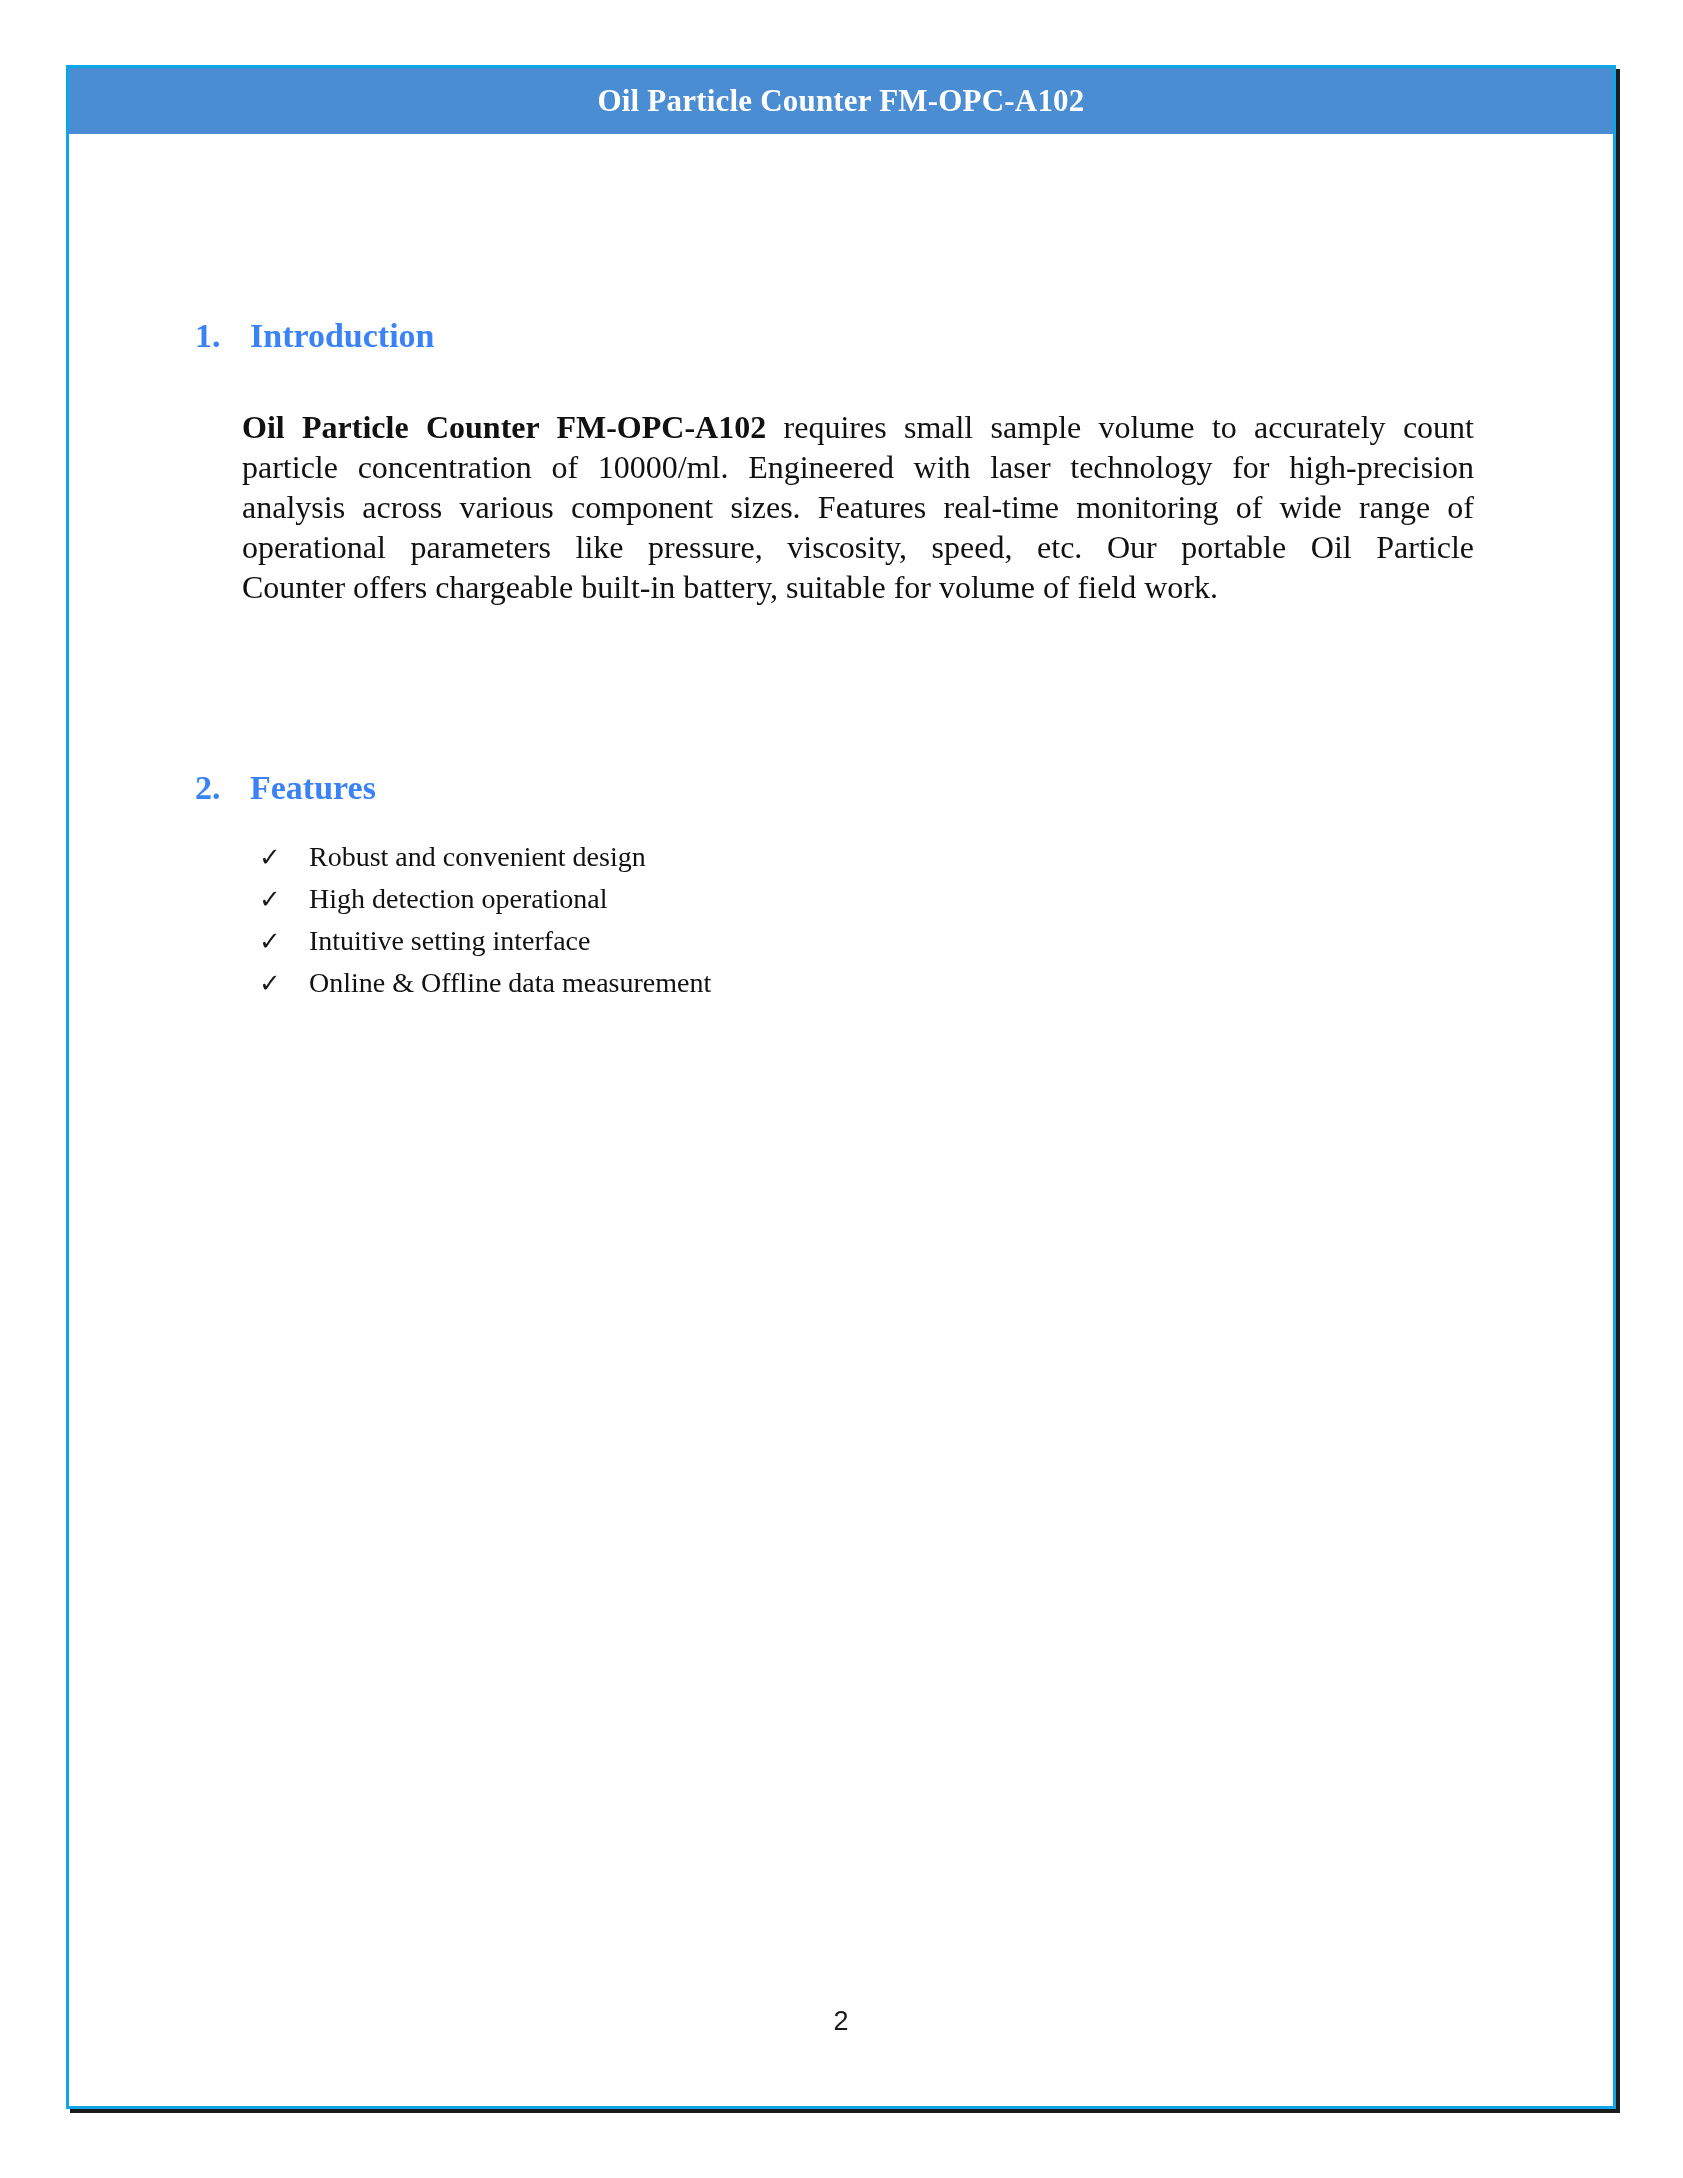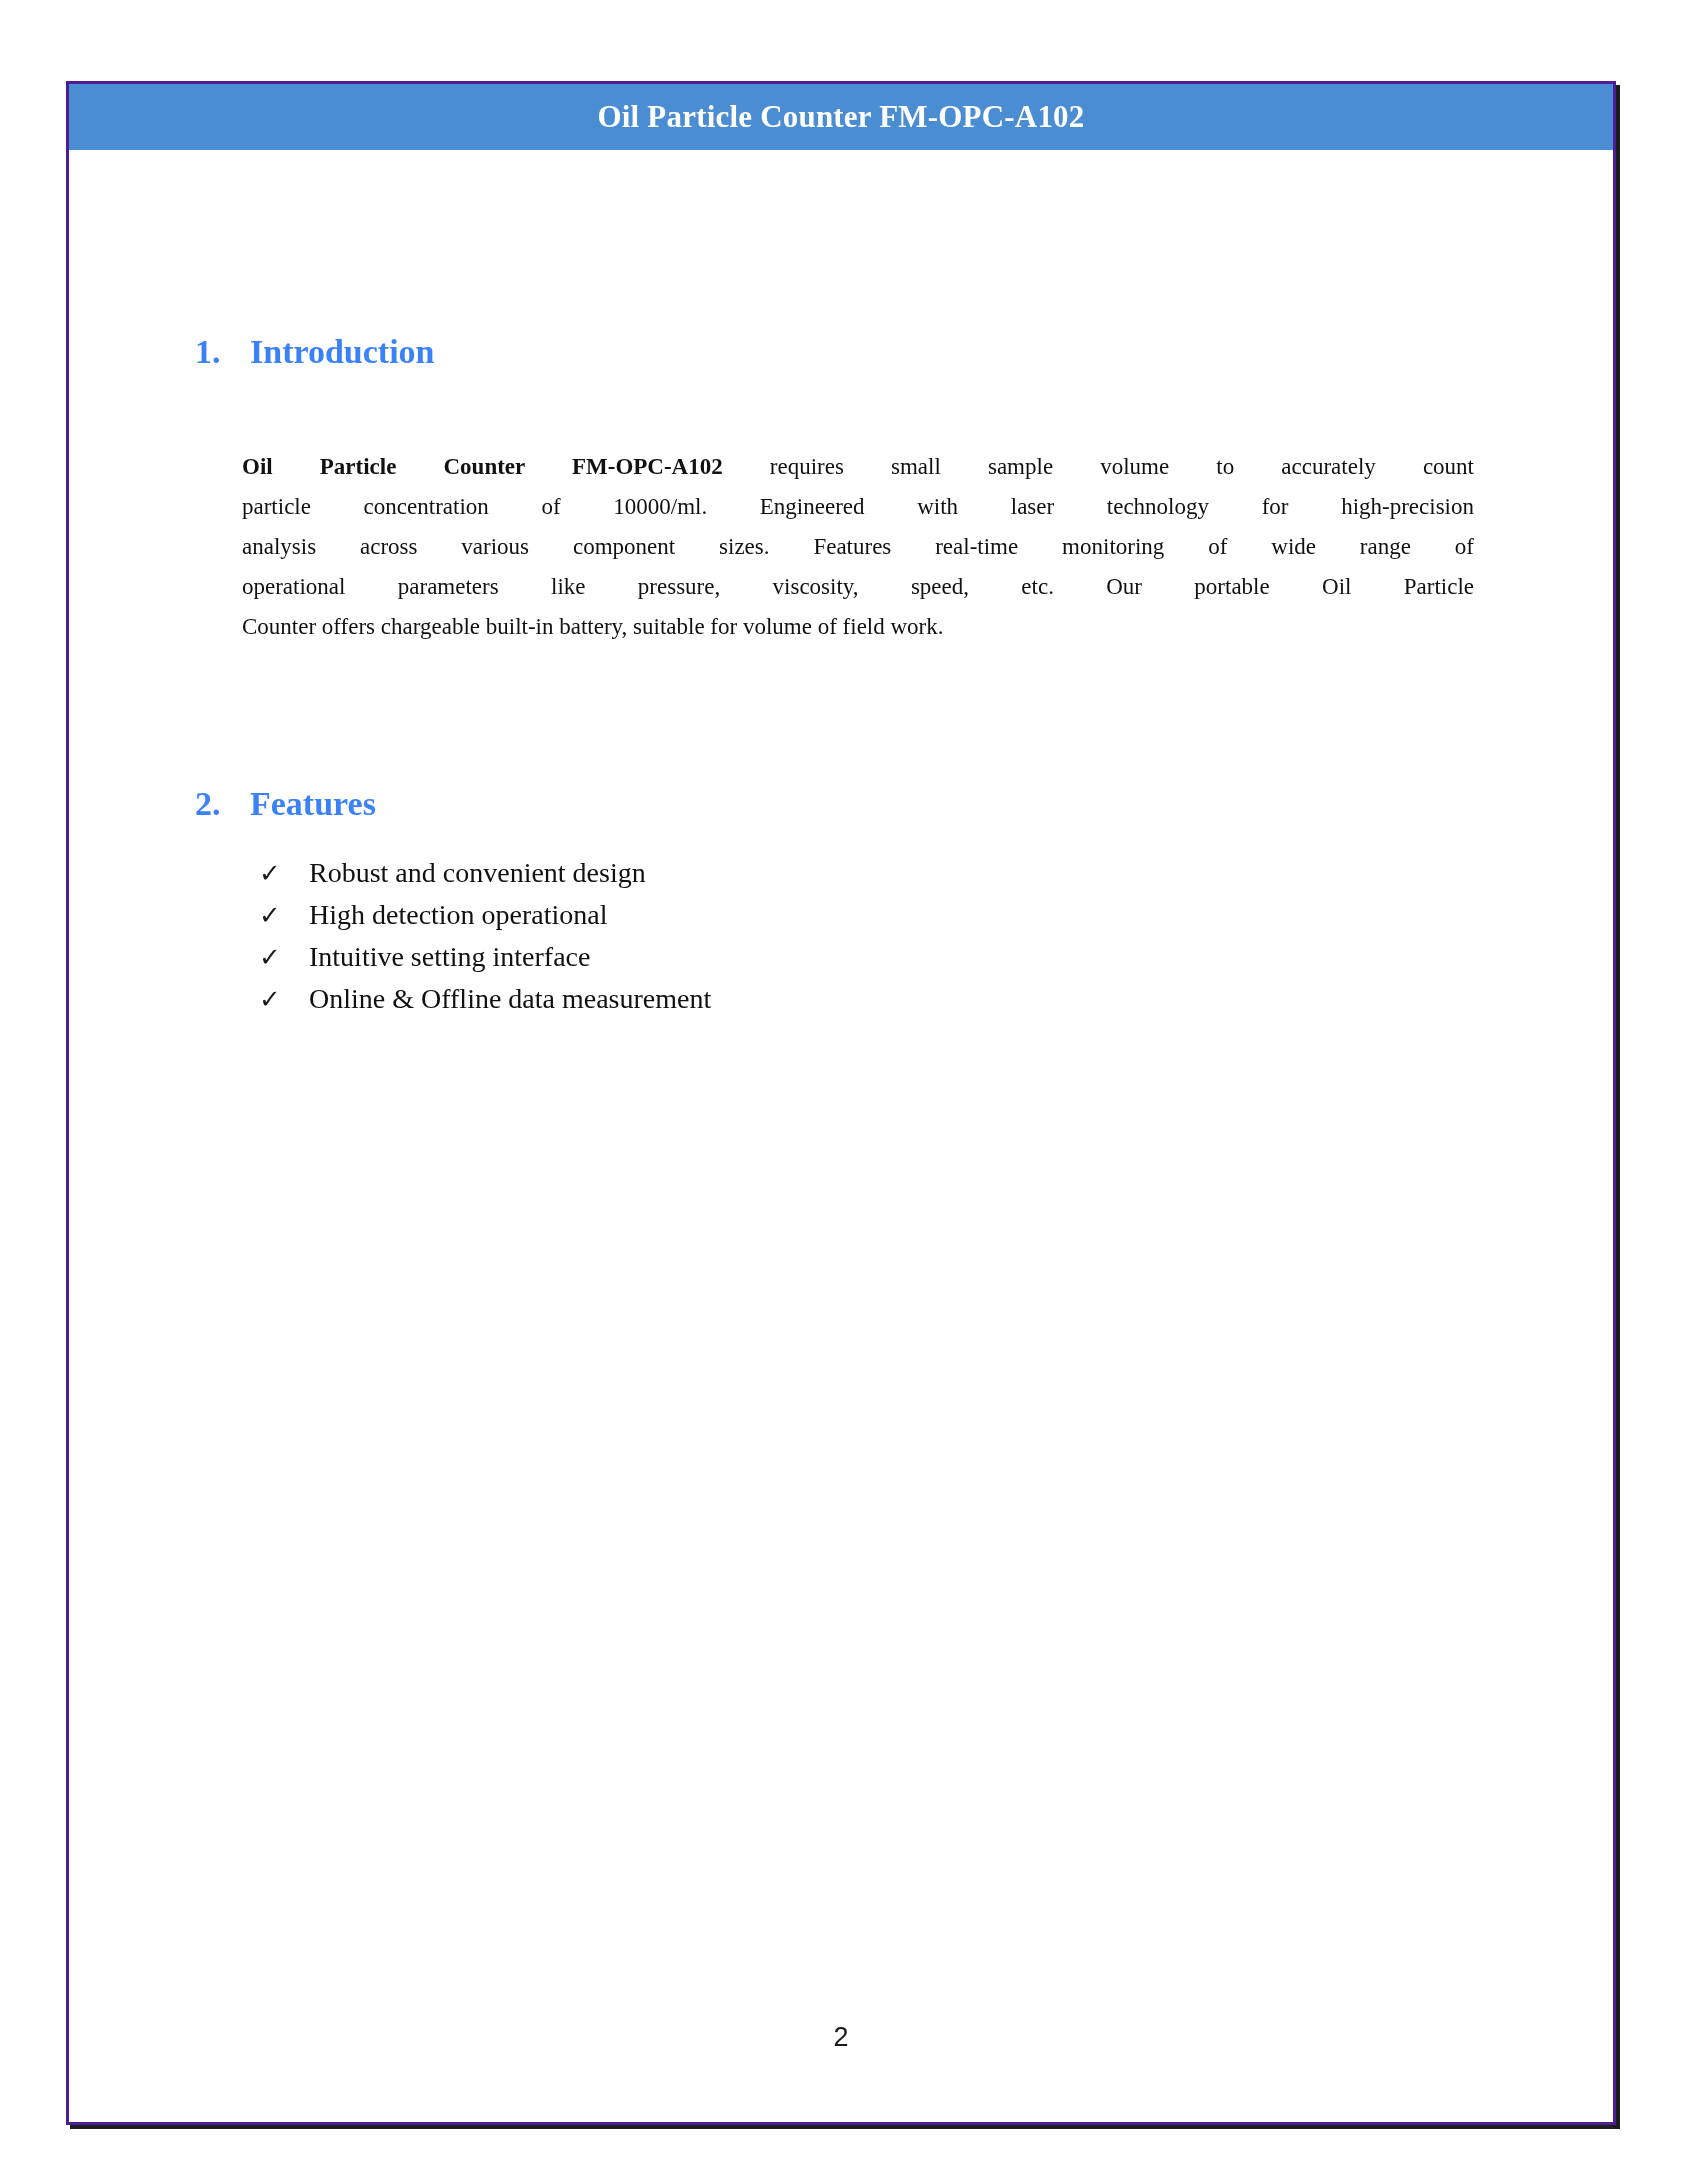--- a/index.html
+++ b/index.html
@@ -6,23 +6,23 @@
   .canvas{
     position:relative;
     width:1683px;height:2178px;
     background:#ffffff;
     font-family:"Liberation Serif","DejaVu Serif",serif;
     color:#111111;
     overflow:hidden;
   }
   .page-box{
     position:absolute;
-    left:66px;top:81px;
+    left:66px;top:65px;
     width:1544px;height:2038px;
-    border:3px solid #4c1d95;
+    border:3px solid #0ea5e9;
     box-shadow:4px 4px 0 #1c1c1c;
     background:#ffffff;
   }
   .header-bar{
     position:absolute;
     left:0;top:0;right:0;
     height:66px;
     background:#4B8DD2;
     display:flex;align-items:center;justify-content:center;
   }
@@ -43,23 +43,22 @@
   .heading .hnum{
     display:inline-block;
     width:55px;
   }
   .h-intro{top:249px;}
   .h-feat{top:681px;margin-top:20px;}
   .para{
     position:absolute;
     left:173px;top:339px;
     width:1232px;
-    font-size:23px;
+    font-size:32px;
     line-height:40px;
-    margin-top:24px;
   }
   .pline{white-space:pre-wrap;}
   .pline.just{text-align:justify;text-align-last:justify;}
   .features{
     position:absolute;
     left:190px;top:768px;
     margin:0;padding:0;
     list-style:none;
     font-size:28px;
     line-height:42px;

